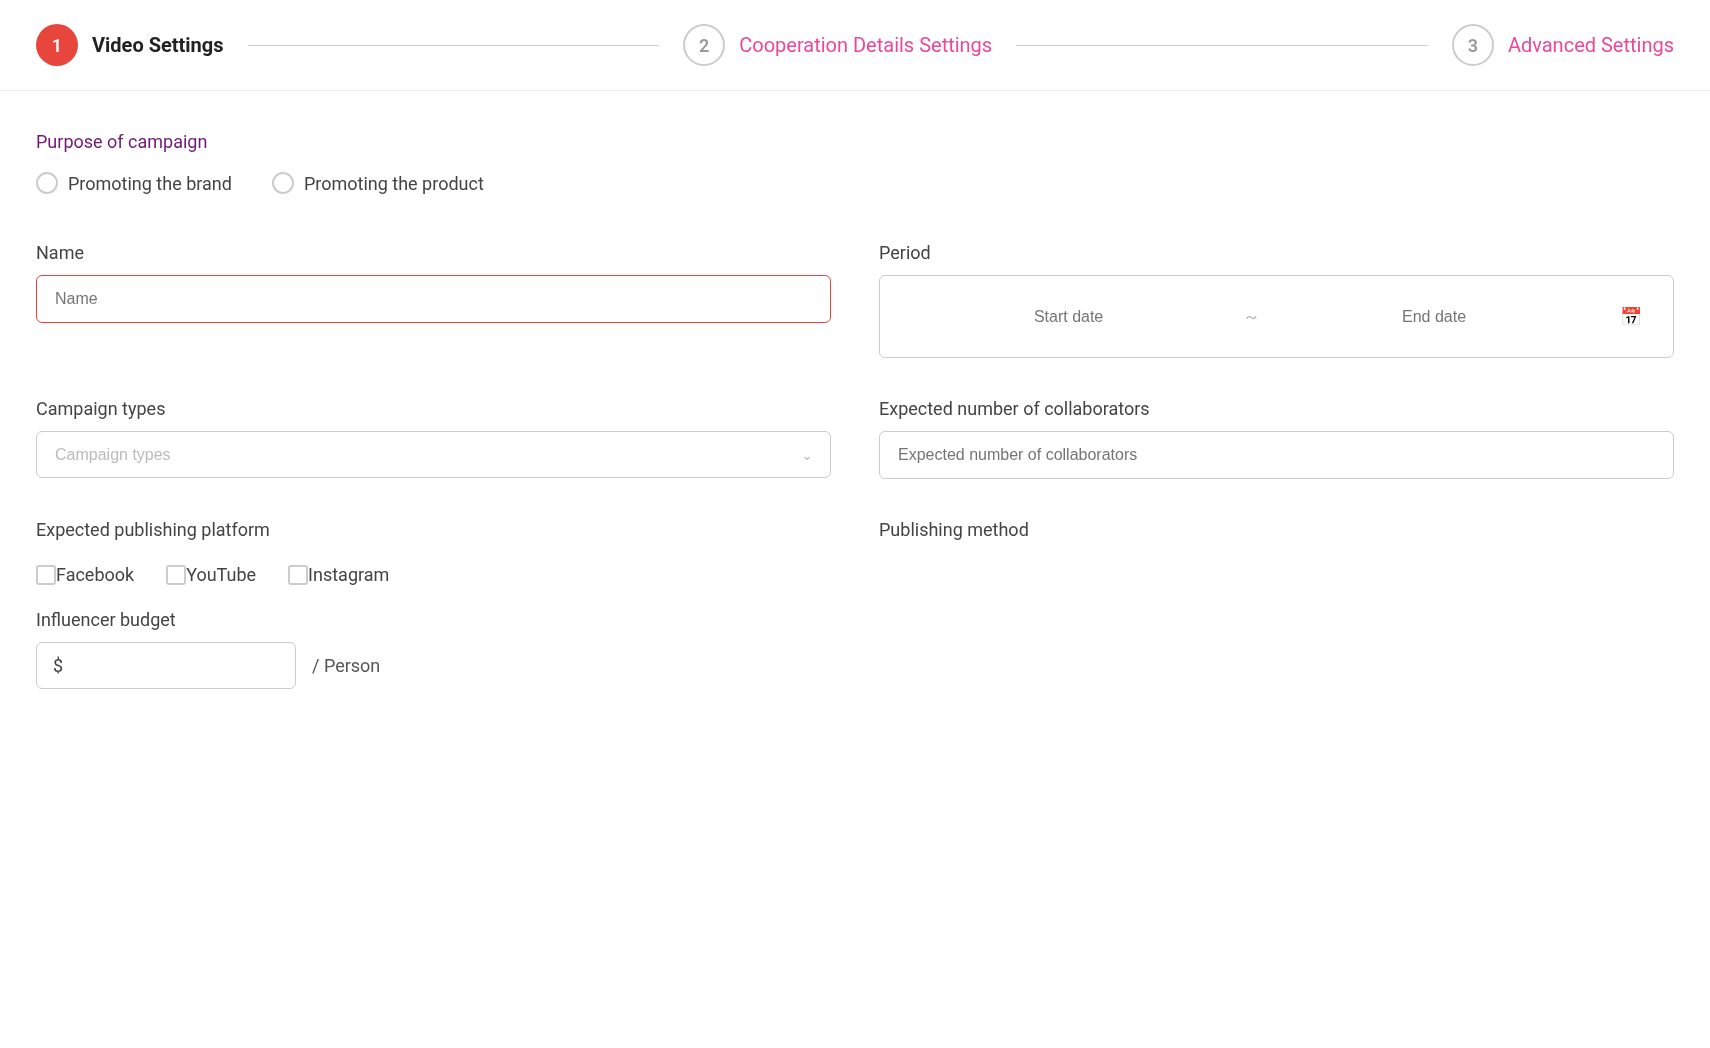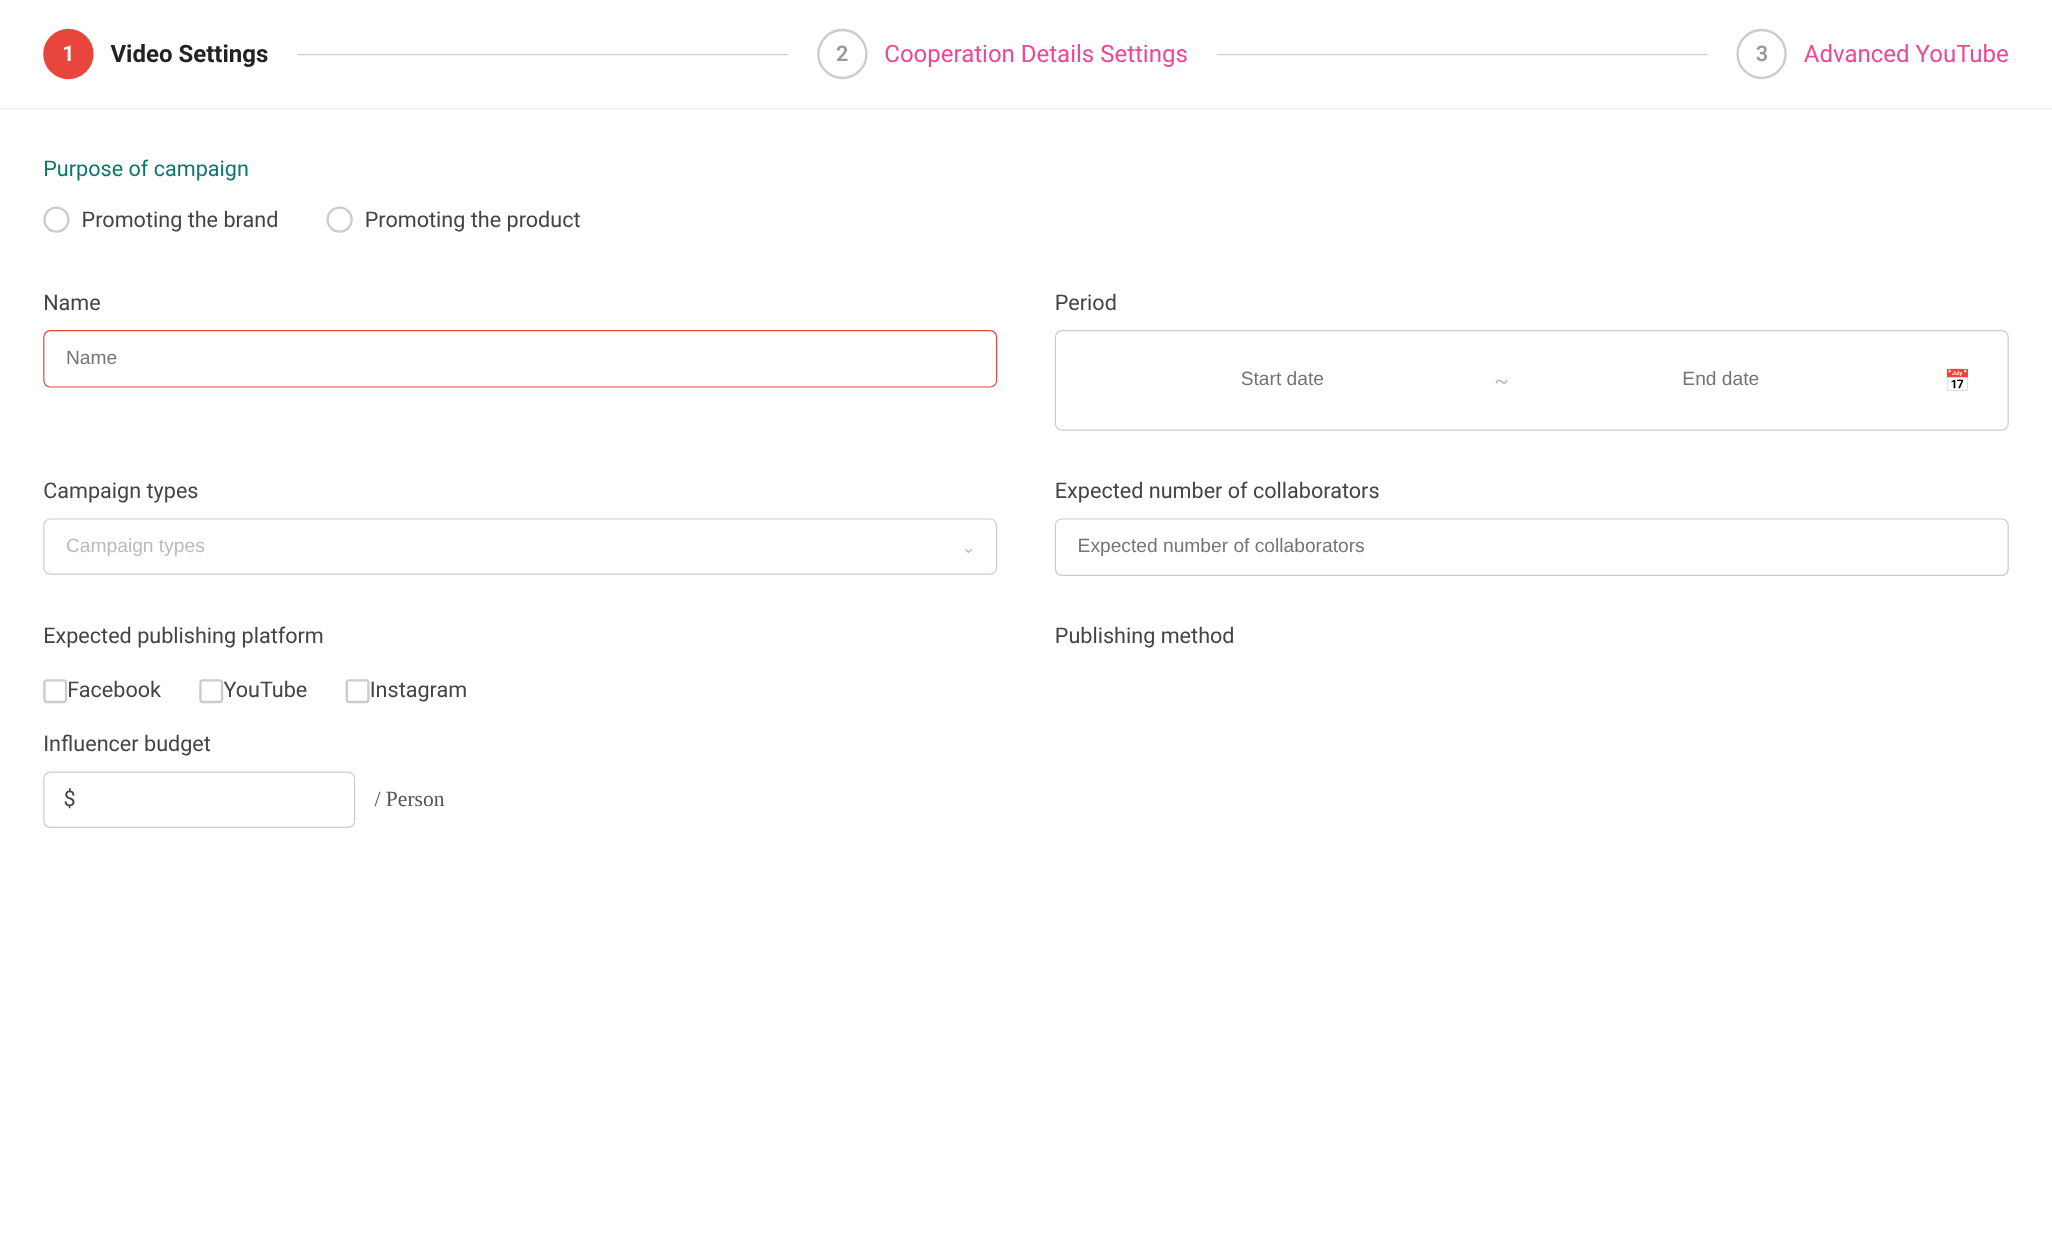--- a/index.html
+++ b/index.html
@@ -74,21 +74,21 @@
       margin: 0 24px;
     }
 
     
     .form-content {
       padding: 40px 36px;
     }
 
     .form-section-title {
       font-size: 18px;
-      color: #0f766e;
+      color: #701a75;
       margin-bottom: 20px;
     }
 
     .radio-group {
       display: flex;
       align-items: center;
       gap: 40px;
       margin-bottom: 48px;
     }
 
@@ -293,21 +293,20 @@
       outline: none;
       font-size: 16px;
       color: #333;
       width: 100%;
       background: transparent;
     }
 
     .budget-per-person {
       font-size: 18px;
       color: #555;
-      font-family: Liberation Serif, serif;
     }
   </style>
 </head>
 <body>
 
 <div class="stepper">
 
   <div class="step">
     <div class="step-circle active">1</div>
     <span class="step-label">Video Settings</span>
@@ -317,21 +316,21 @@
 
   <div class="step">
     <div class="step-circle inactive">2</div>
     <span class="step-label inactive">Cooperation Details Settings</span>
   </div>
 
   <div class="step-connector"></div>
 
   <div class="step">
     <div class="step-circle inactive">3</div>
-    <span class="step-label inactive">Advanced YouTube</span>
+    <span class="step-label inactive">Advanced Settings</span>
   </div>
 </div>
 
 <div class="form-content">
 
   <div>
     <div class="form-section-title">Purpose of campaign</div>
     <div class="radio-group">
       <label class="radio-option">
         <input type="radio" name="purpose" class="radio-input" style="">

